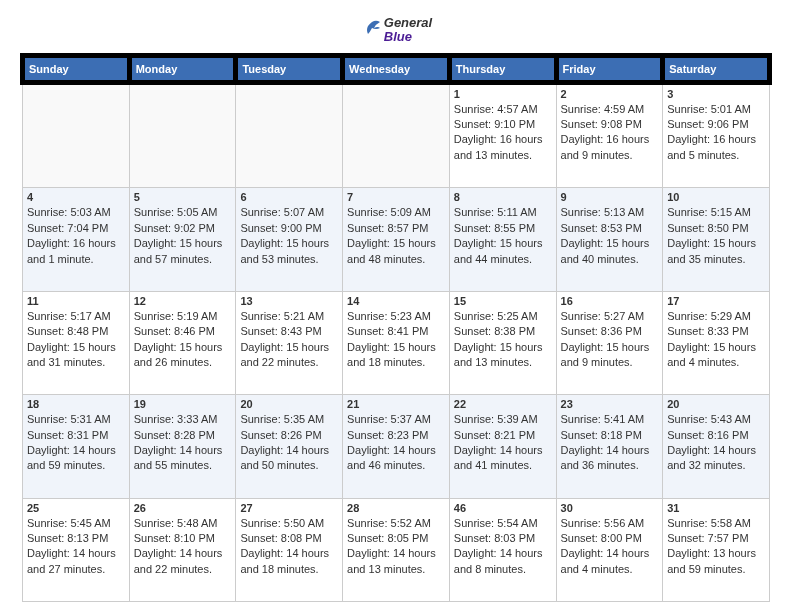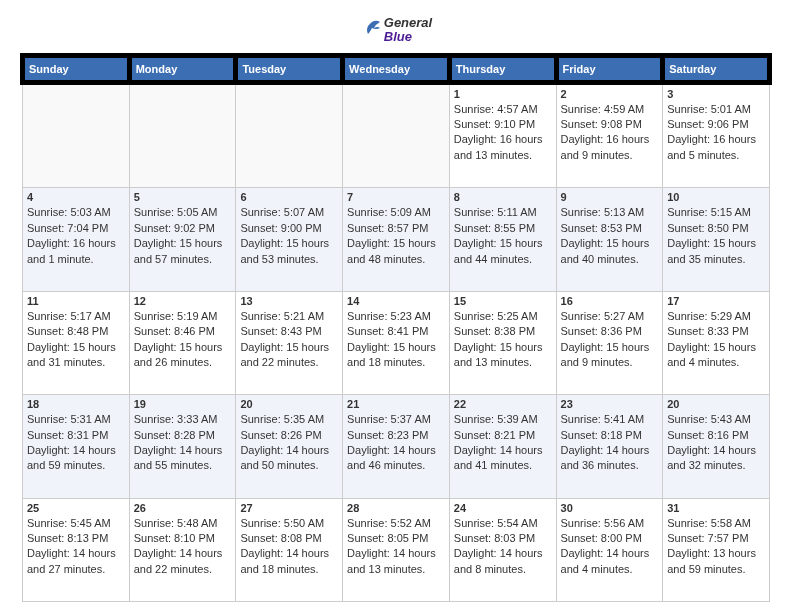--- a/index.html
+++ b/index.html
@@ -322,21 +322,21 @@
 and 18 minutes.</div>
           </td>
           <td>
             <span class="day-number">28</span>
             <div class="day-info">Sunrise: 5:52 AM
 Sunset: 8:05 PM
 Daylight: 14 hours
 and 13 minutes.</div>
           </td>
           <td>
-            <span class="day-number">24</span>
+            <span class="day-number">46</span>
             <div class="day-info">Sunrise: 5:54 AM
 Sunset: 8:03 PM
 Daylight: 14 hours
 and 8 minutes.</div>
           </td>
           <td>
             <span class="day-number">30</span>
             <div class="day-info">Sunrise: 5:56 AM
 Sunset: 8:00 PM
 Daylight: 14 hours

